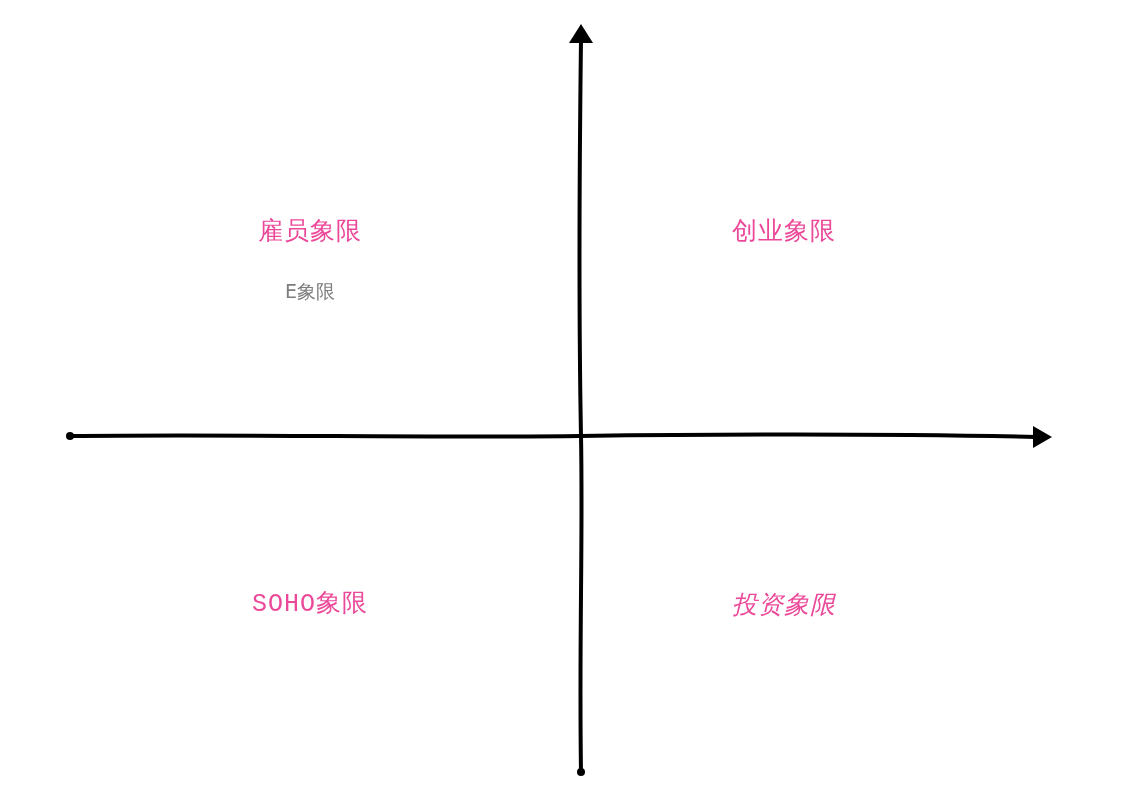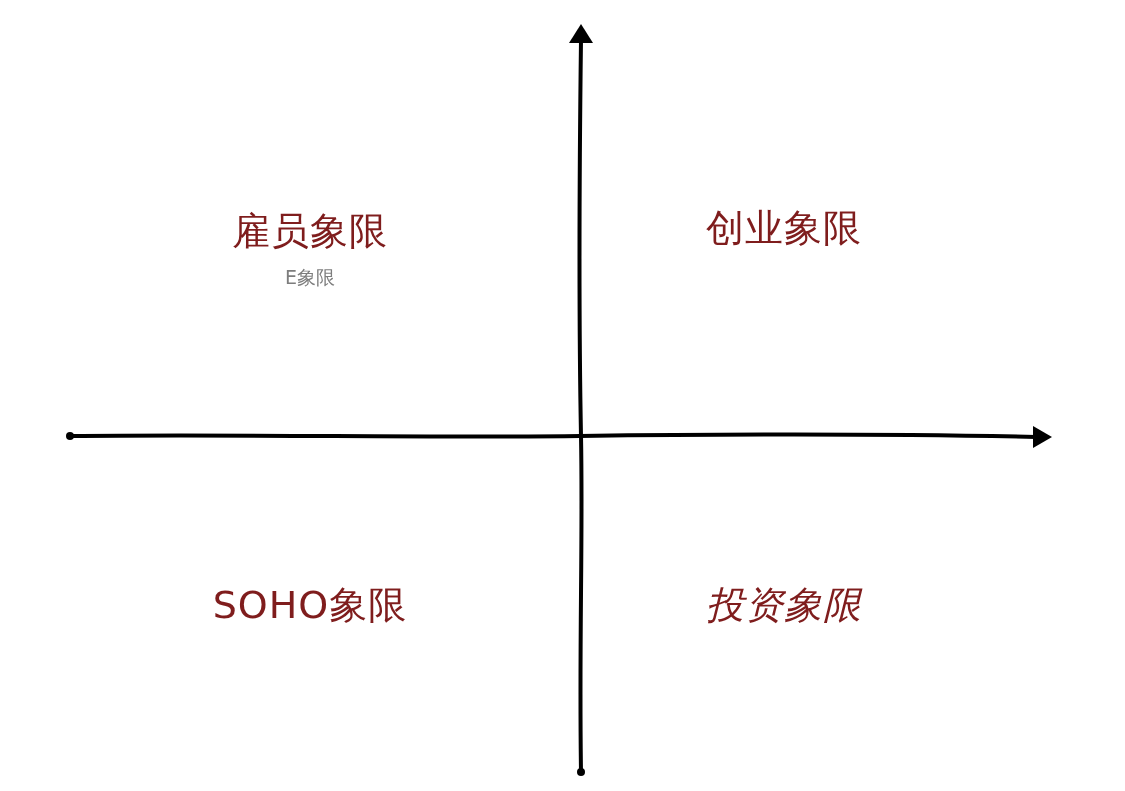--- a/index.html
+++ b/index.html
@@ -21,35 +21,35 @@
       width: 1125px;
       height: 791px;
     }
     .quadrant {
       position: absolute;
       width: 260px;
       text-align: center;
     }
     .q-title {
       display: block;
-      font-size: 38px;
+      font-size: 25px;
       line-height: 40px;
-      color: #7f1d1d;
+      color: #ec4899;
       letter-spacing: 1px;
     }
     .q-sub {
       display: block;
-      margin-top: 14px;
+      margin-top: 28px;
       font-size: 19px;
       line-height: 24px;
       color: #7d7d7d;
     }
     #q-e { left: 180px; top: 211px; }
-    #q-b { left: 654px; top: 211px; font-family: Liberation Mono, monospace; }
-    #q-s { left: 180px; top: 585px; }
+    #q-b { left: 654px; top: 211px; }
+    #q-s { left: 180px; top: 585px; font-family: Liberation Mono, monospace; }
     #q-i { left: 654px; top: 585px; font-style: italic; }
   </style>
 </head>
 <body>
 
 <svg class="axes" viewBox="0 0 1125 791" xmlns="http://www.w3.org/2000/svg">
   <g>
     <path d="M 70 436 C 250 434, 420 438, 580 436 S 900 434, 1036 437" fill="none" stroke="#000" stroke-width="4" stroke-linecap="round"></path>
     <circle cx="70" cy="436" r="4" fill="#000"></circle>
     <polygon points="1033,426 1052,437 1033,448" fill="#000"></polygon>

